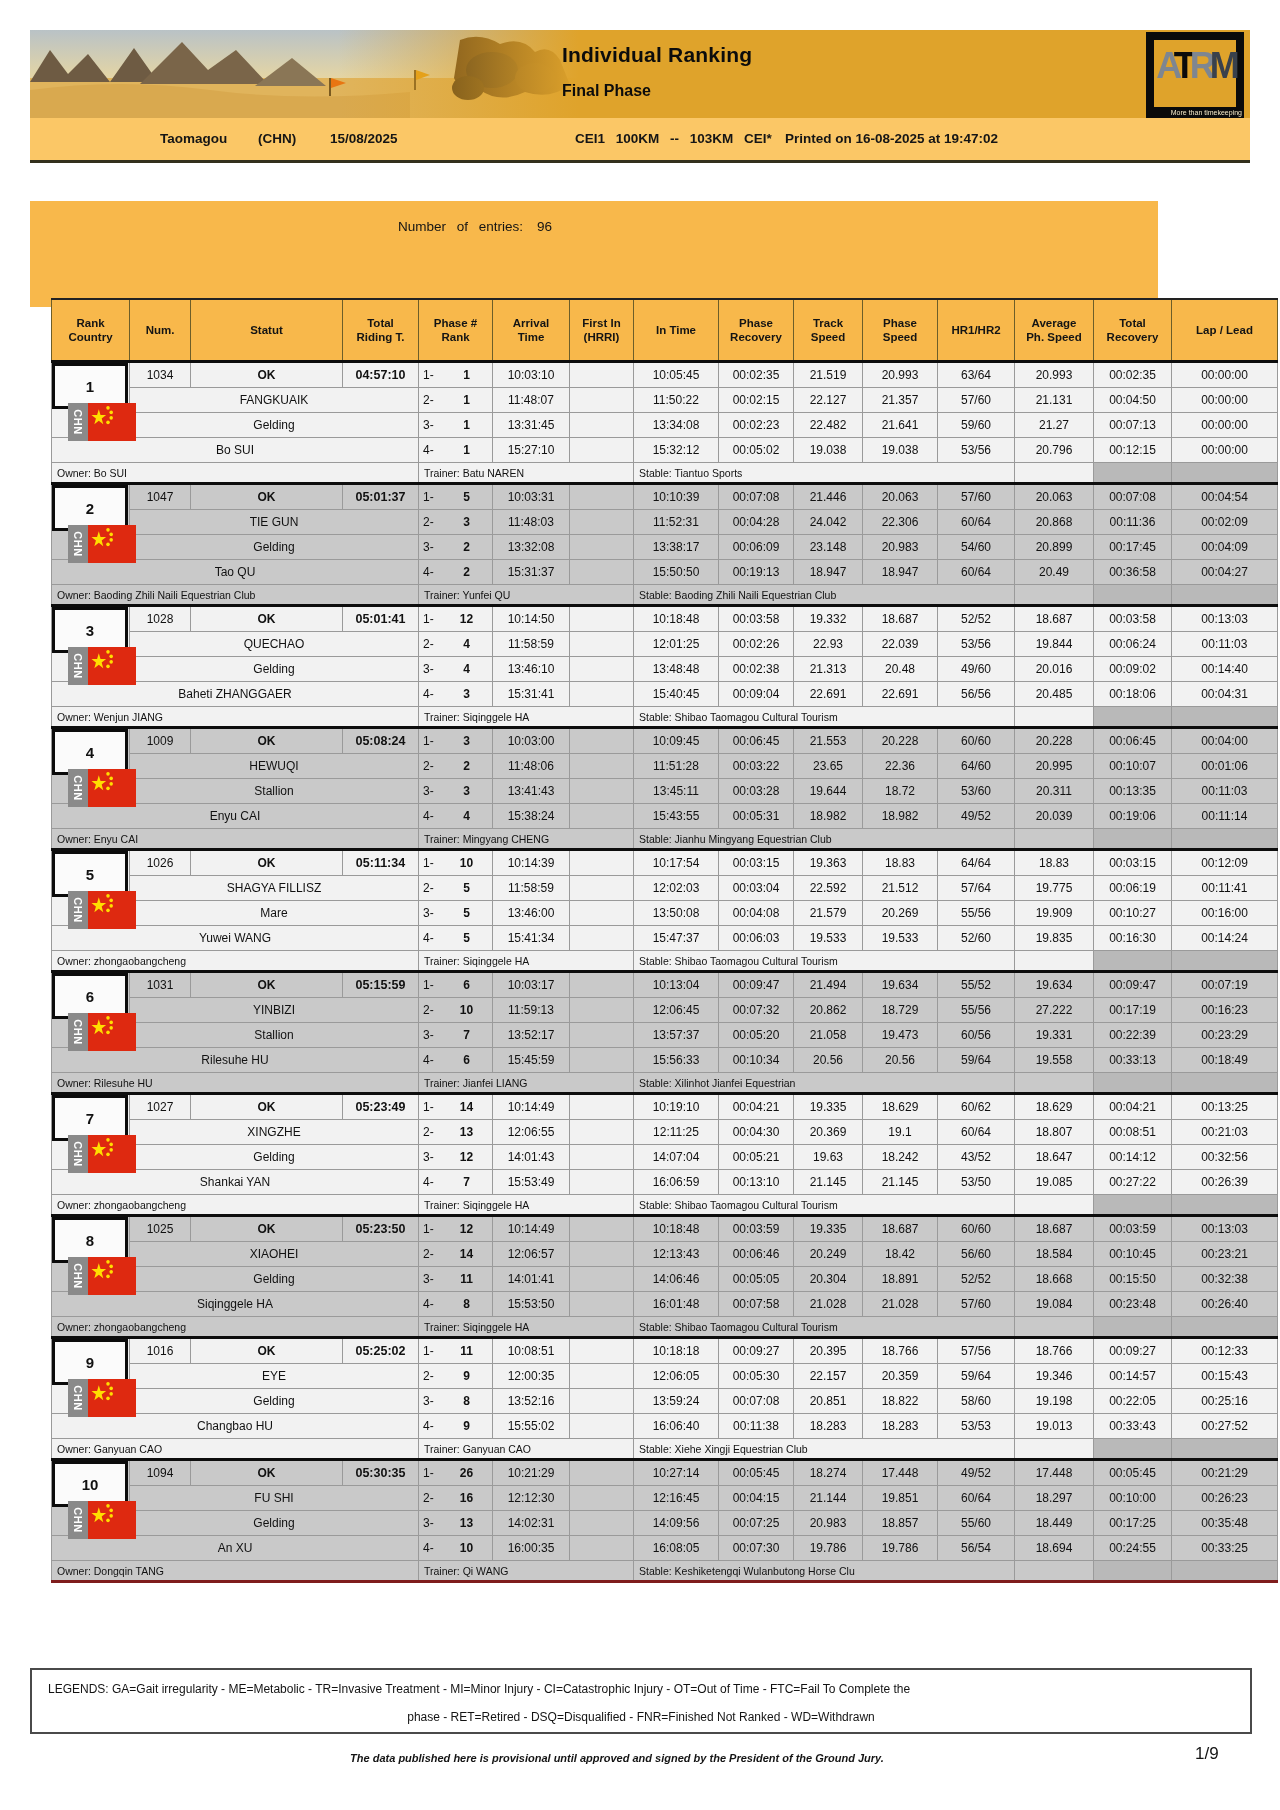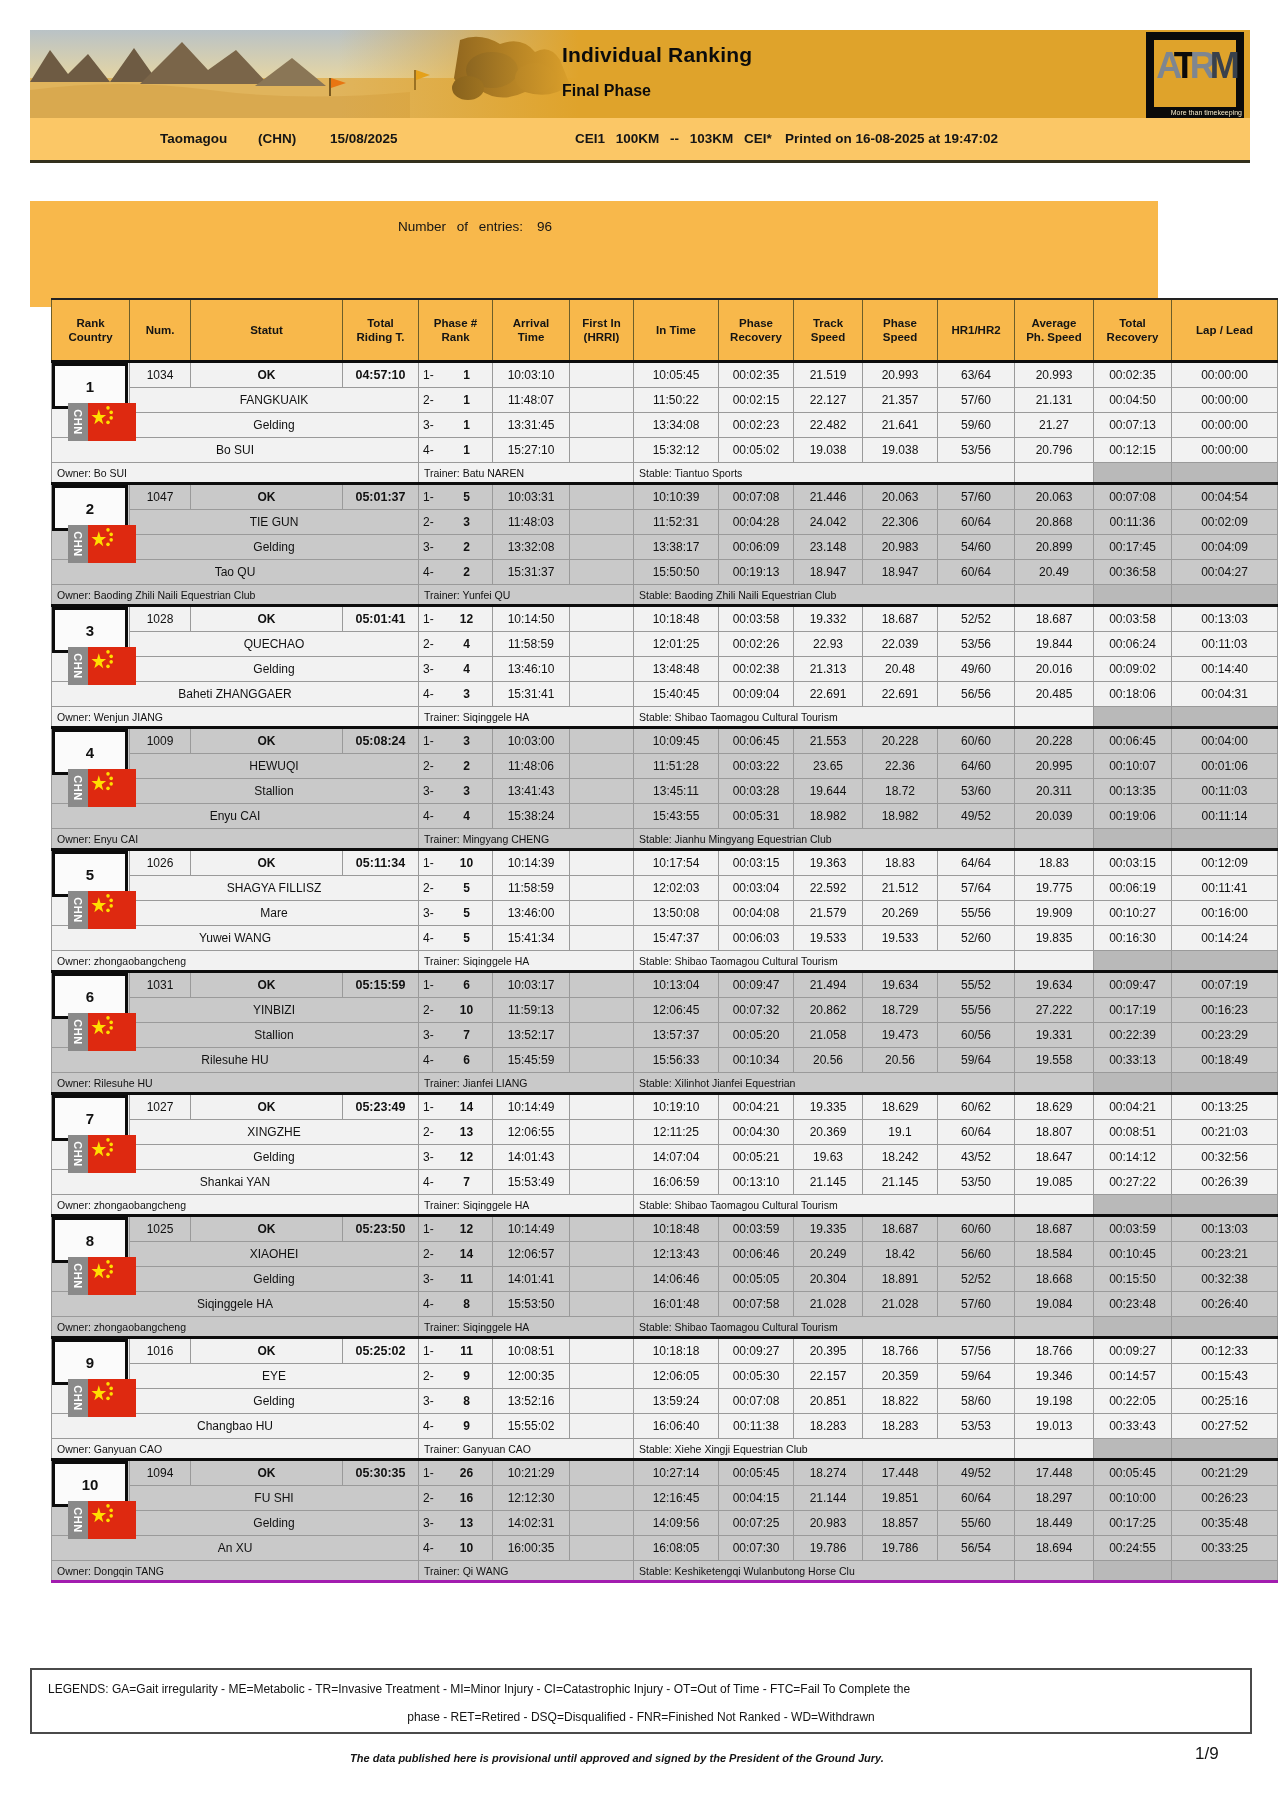--- a/index.html
+++ b/index.html
@@ -35,21 +35,21 @@
   .ranktable th{background:#F8B84B;border:1px solid #6d5e29;border-bottom:3px solid #0d0d0d;
                 height:60px;font-size:11.5px;font-weight:bold;color:#141414;vertical-align:middle;
                 text-align:center;padding:0;line-height:14px;}
   .ranktable td{border:1px solid #9a9a9a;text-align:center;vertical-align:middle;
                 font-size:12px;padding:0;height:24px;overflow:visible;}
   tr.light td{background:#F2F2F2;}
   tr.gray td{background:#C9C9C9;}
   tr.meta td{height:19px;font-size:10.5px;text-align:left;padding-left:5px;}
   tr.meta td.shade{background:#B9B9B9;}
   tr.blockstart td{border-top:3px solid #0d0d0d;}
-  tbody tr:last-child td{border-bottom:3px solid #a21caf;}
+  tbody tr:last-child td{border-bottom:3px solid #7f1d1d;}
   td.rankcell{position:relative;}
   .rank-box{position:absolute;left:0px;top:0px;width:70px;height:40px;border:3px solid #0b0b0b;
             background:#fbfbfb;display:flex;align-items:center;justify-content:center;
             font-weight:bold;font-size:15px;z-index:2;}
   .flag-group{position:absolute;left:16px;top:40px;display:flex;z-index:3;}
   .chn-strip{width:20px;height:38px;background:#8a8a8a;display:flex;align-items:center;justify-content:center;}
   .chn-strip .vert{display:inline-block;transform:rotate(90deg);color:#fff;font-weight:bold;
                    font-size:11px;letter-spacing:0.5px;white-space:nowrap;}
   .flag-svg{width:48px;height:38px;display:block;}
   td.statut{font-weight:bold;}

